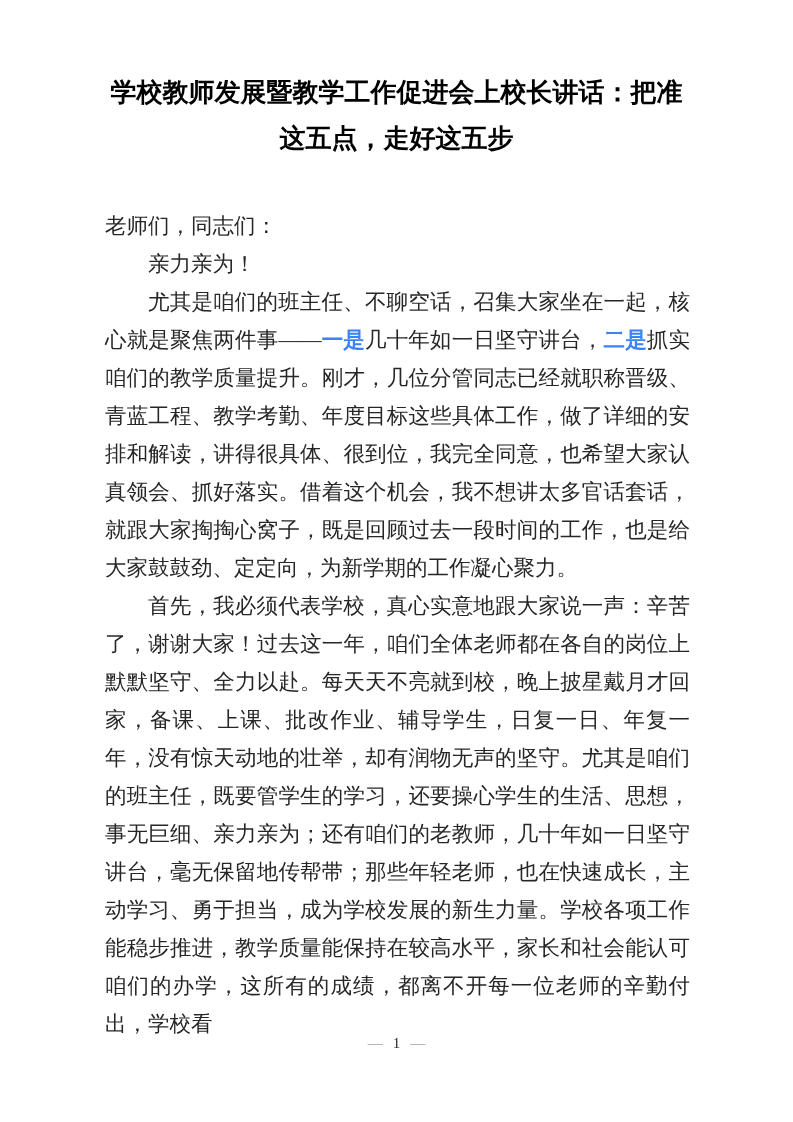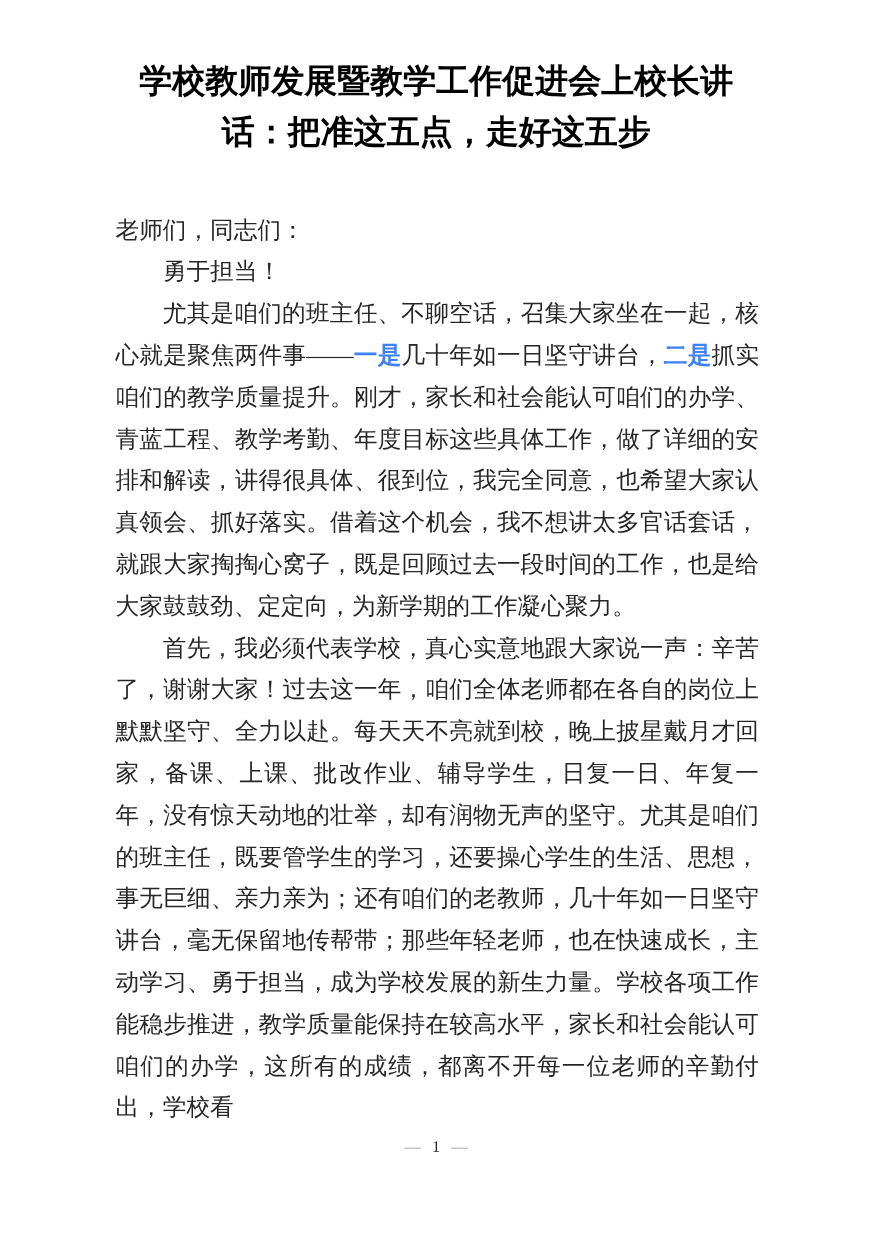--- a/index.html
+++ b/index.html
@@ -9,24 +9,24 @@
   }
   .page {
     position: relative;
     width: 793px;
     height: 1122px;
     background: #ffffff;
     overflow: hidden;
     font-family: "Liberation Serif", serif;
   }
   .doc-title {
-    margin: 52px auto 0 auto;
+    margin: 69px auto 0 auto;
     width: 592px;
     font-family: "Liberation Sans", sans-serif;
-    font-size: 30px;
+    font-size: 26px;
     line-height: 46px;
     font-weight: 700;
     color: #000000;
     text-align: center;
     letter-spacing: 0px;
   }
   .doc-body {
     margin: 46px 103px 14px 105px;
     font-size: 21.5px;
     line-height: 38px;
@@ -70,23 +70,23 @@
 <body>
 
 <div class="page">
 
   <h1 class="doc-title">学校教师发展暨教学工作促进会上校长讲话：把准这五点，走好这五步</h1>
 
   <div class="doc-body">
 
     <p class="no-indent">老师们，同志们：</p>
 
-    <p>勇于担当！</p>
+    <p>亲力亲为！</p>
 
-    <p><span>尤其是咱们的班主任、不聊空话，召集大家坐在一起，核心就是聚焦两件事——</span><b>一是</b><span>几十年如一日坚守讲台，</span><b>二是</b><span>抓实咱们的教学质量提升。刚才，家长和社会能认可咱们的办学、青蓝工程、教学考勤、年度目标这些具体工作，做了详细的安排和解读，讲得很具体、很到位，我完全同意，也希望大家认真领会、抓好落实。借着这个机会，我不想讲太多官话套话，就跟大家掏掏心窝子，既是回顾过去一段时间的工作，也是给大家鼓鼓劲、定定向，为新学期的工作凝心聚力。</span></p>
+    <p><span>尤其是咱们的班主任、不聊空话，召集大家坐在一起，核心就是聚焦两件事——</span><b>一是</b><span>几十年如一日坚守讲台，</span><b>二是</b><span>抓实咱们的教学质量提升。刚才，几位分管同志已经就职称晋级、青蓝工程、教学考勤、年度目标这些具体工作，做了详细的安排和解读，讲得很具体、很到位，我完全同意，也希望大家认真领会、抓好落实。借着这个机会，我不想讲太多官话套话，就跟大家掏掏心窝子，既是回顾过去一段时间的工作，也是给大家鼓鼓劲、定定向，为新学期的工作凝心聚力。</span></p>
 
     <p>首先，我必须代表学校，真心实意地跟大家说一声：辛苦了，谢谢大家！过去这一年，咱们全体老师都在各自的岗位上默默坚守、全力以赴。每天天不亮就到校，晚上披星戴月才回家，备课、上课、批改作业、辅导学生，日复一日、年复一年，没有惊天动地的壮举，却有润物无声的坚守。尤其是咱们的班主任，既要管学生的学习，还要操心学生的生活、思想，事无巨细、亲力亲为；还有咱们的老教师，几十年如一日坚守讲台，毫无保留地传帮带；那些年轻老师，也在快速成长，主动学习、勇于担当，成为学校发展的新生力量。学校各项工作能稳步推进，教学质量能保持在较高水平，家长和社会能认可咱们的办学，这所有的成绩，都离不开每一位老师的辛勤付出，学校看</p>
 
   </div>
 
   <div class="page-footer"><span class="dash">—</span><span class="pagenum">1</span><span class="dash">—</span></div>
 
 </div>
 
 </body></html>

